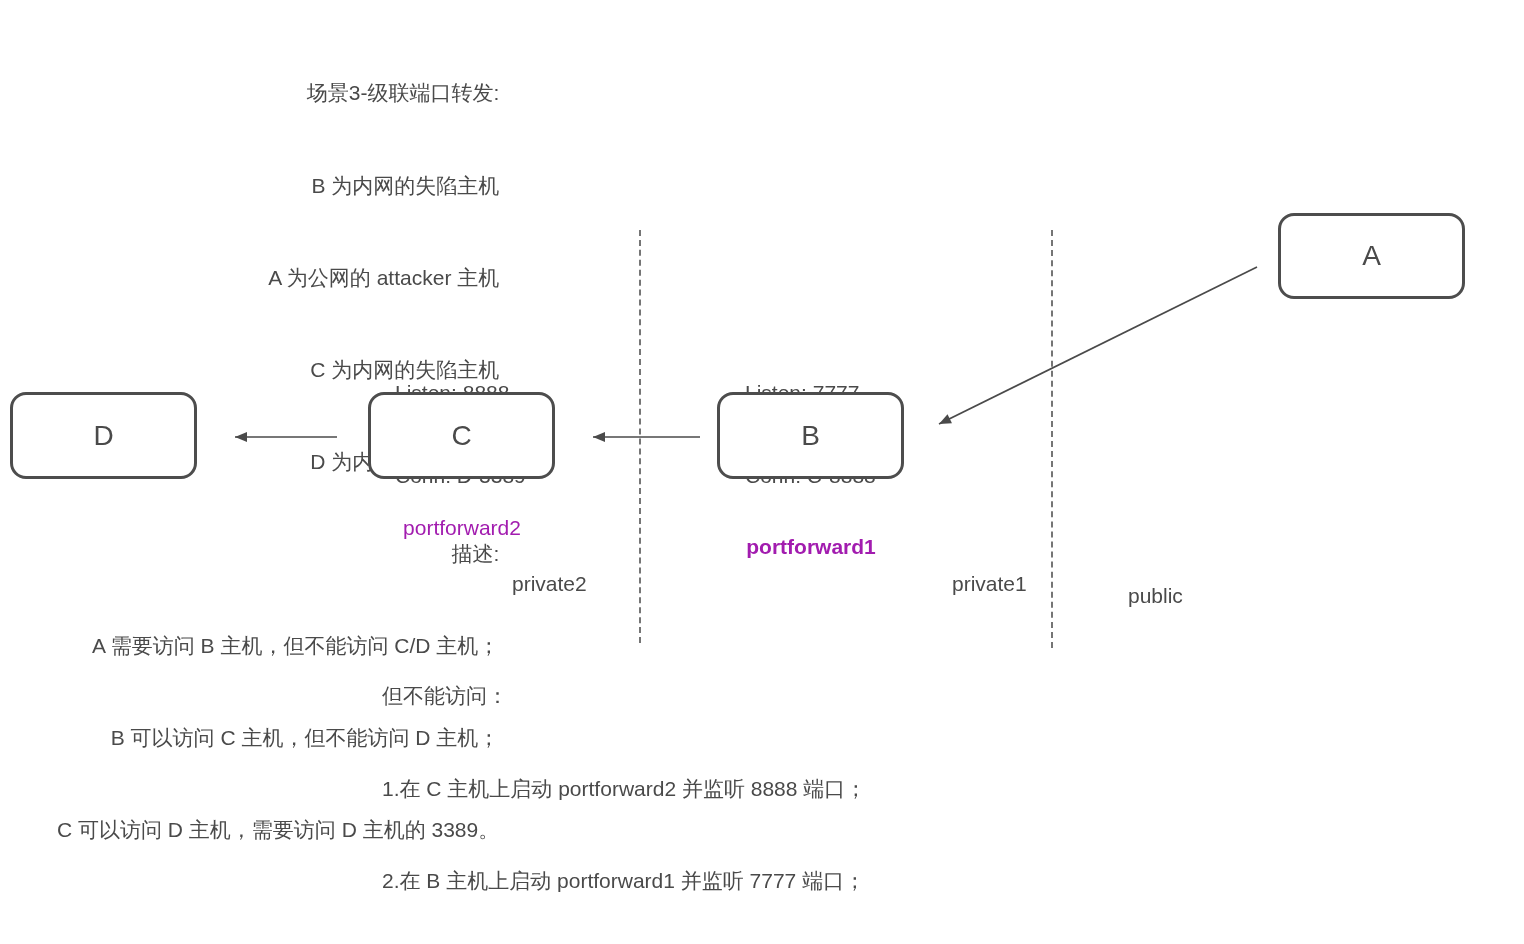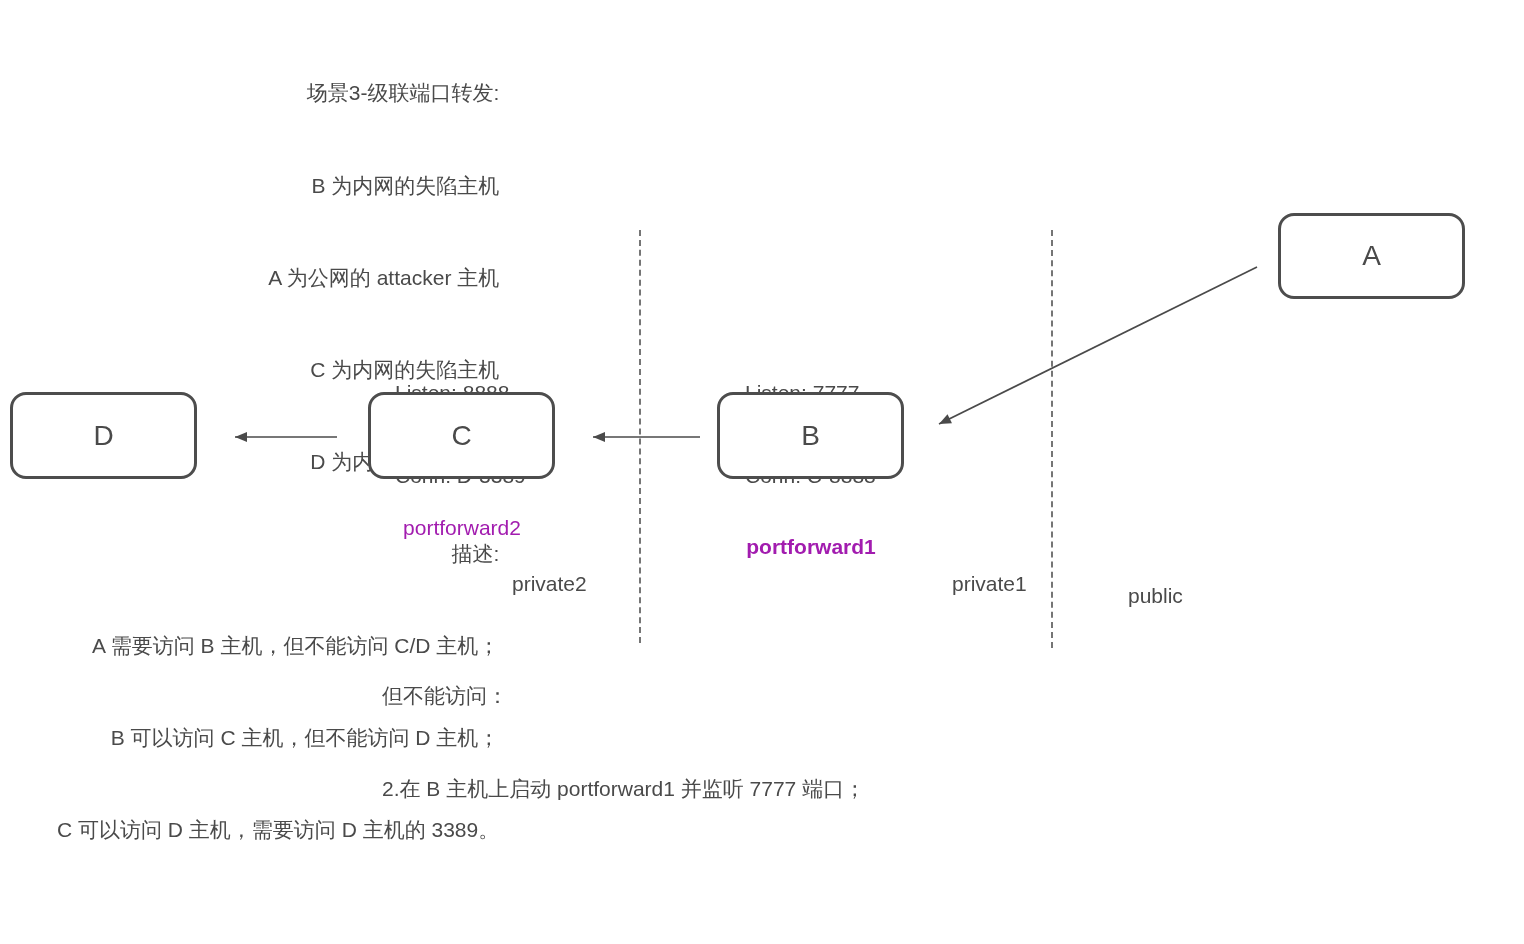--- a/index.html
+++ b/index.html
@@ -128,20 +128,21 @@
 
   <div class="prog" style="left:746px; top:535px;font-weight:bold;">portforward1</div>
   <div class="prog" style="left:397px; top:516px;">portforward2</div>
 
   <div class="zone" style="left:512px; top:572px;">private2</div>
   <div class="zone" style="left:952px; top:572px;text-align:right;">private1</div>
   <div class="zone" style="left:1128px; top:584px;">public</div>
 
   <div class="textblock" style="left:382px; top:620px;">
     <div>但不能访问：</div>
+    <div>1.在 C 主机上启动 portforward2 并监听 8888 端口；</div>
     <div>2.在 B 主机上启动 portforward1 并监听 7777 端口；</div>
     
     
     
     
     
     
     
   </div>
 

